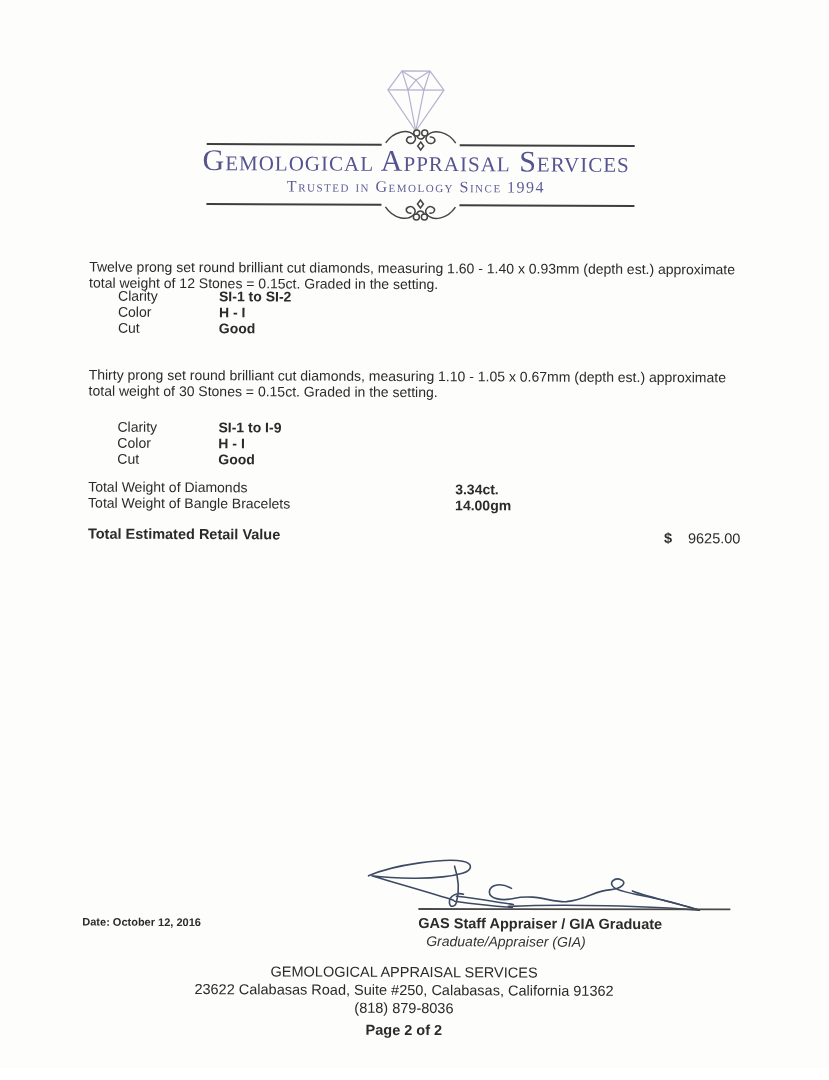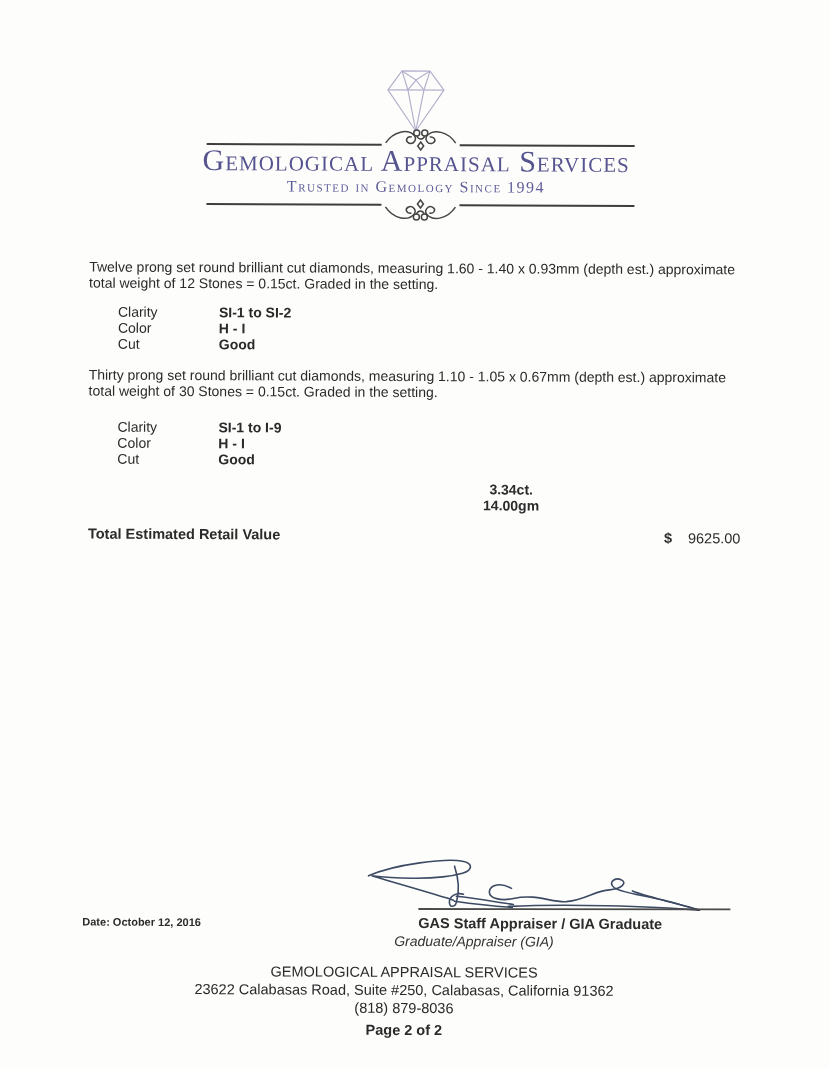--- a/index.html
+++ b/index.html
@@ -29,37 +29,37 @@
     font-family:"Liberation Serif",serif;font-variant:small-caps;
     font-size:16px;line-height:1;letter-spacing:1.5px;color:#5f5d99;
   }
 
   
   .para{position:absolute;left:88px;width:656px;font-size:14px;line-height:15.5px;color:#2a2a2a;}
   .para1{top:261px;}
   .para2{top:369px;}
 
   .grade-table{position:absolute;left:117px;font-size:14px;line-height:16px;color:#2a2a2a;}
-  .grades1{top:305px;}
+  .grades1{top:289px;}
   .grades2{top:420px;}
   .g-label{display:inline-block;width:101px;}
   .g-value{font-weight:bold;}
 
   .totals-labels{position:absolute;left:88px;top:481px;font-size:14px;line-height:15.5px;}
-  .totals-values{position:absolute;left:455px;top:482px;width:112px;text-align:center;
+  .totals-values{position:absolute;left:455px;top:482px;width:112px;text-align:left;
     font-size:14px;line-height:15.5px;font-weight:bold;}
   .retail-label{position:absolute;left:88px;top:527px;font-size:14.5px;font-weight:bold;text-align:center;}
   .retail-currency{position:absolute;left:664px;top:529px;font-size:14.5px;font-weight:bold;}
   .retail-amount{position:absolute;left:688px;top:529px;font-size:14.5px;font-weight:normal;}
 
   
   .sig-svg{position:absolute;left:352px;top:846px;width:400px;height:72px;}
   .date-line{position:absolute;left:84px;top:917px;font-size:11px;font-weight:bold;}
   .signer-title{position:absolute;left:420px;top:915px;font-size:14.5px;font-weight:bold;}
-  .signer-subtitle{position:absolute;left:396px;top:933px;font-size:14px;font-style:italic;color:#333;}
+  .signer-subtitle{position:absolute;left:428px;top:933px;font-size:14px;font-style:italic;color:#333;}
 
   
   .footer{position:absolute;left:0;top:963px;width:812px;text-align:center;
     font-size:14.5px;line-height:18px;color:#2a2a2a;}
   .footer .page-num{font-weight:bold;margin-top:4px;}
 </style>
 </head>
 <body>
 
 <div class="page">
@@ -128,20 +128,24 @@
         <span class="g-label">Clarity</span><span class="g-value">SI-1 to I-9</span>
       </div>
       <div class="grade-row">
         <span class="g-label">Color</span><span class="g-value">H - I</span>
       </div>
       <div class="grade-row">
         <span class="g-label">Cut</span><span class="g-value">Good</span>
       </div>
     </div>
 
+    <div class="totals-labels">
+      <div>Total Weight of Diamonds</div>
+      <div>Total Weight of Bangle Bracelets</div>
+    </div>
     <div class="totals-values">
       <div>3.34ct.</div>
       <div>14.00gm</div>
     </div>
 
     <div class="retail-label">Total Estimated Retail Value</div>
     <div class="retail-currency">$</div>
     <div class="retail-amount">9625.00</div>
 
     <svg class="sig-svg" viewBox="0 0 400 72">

